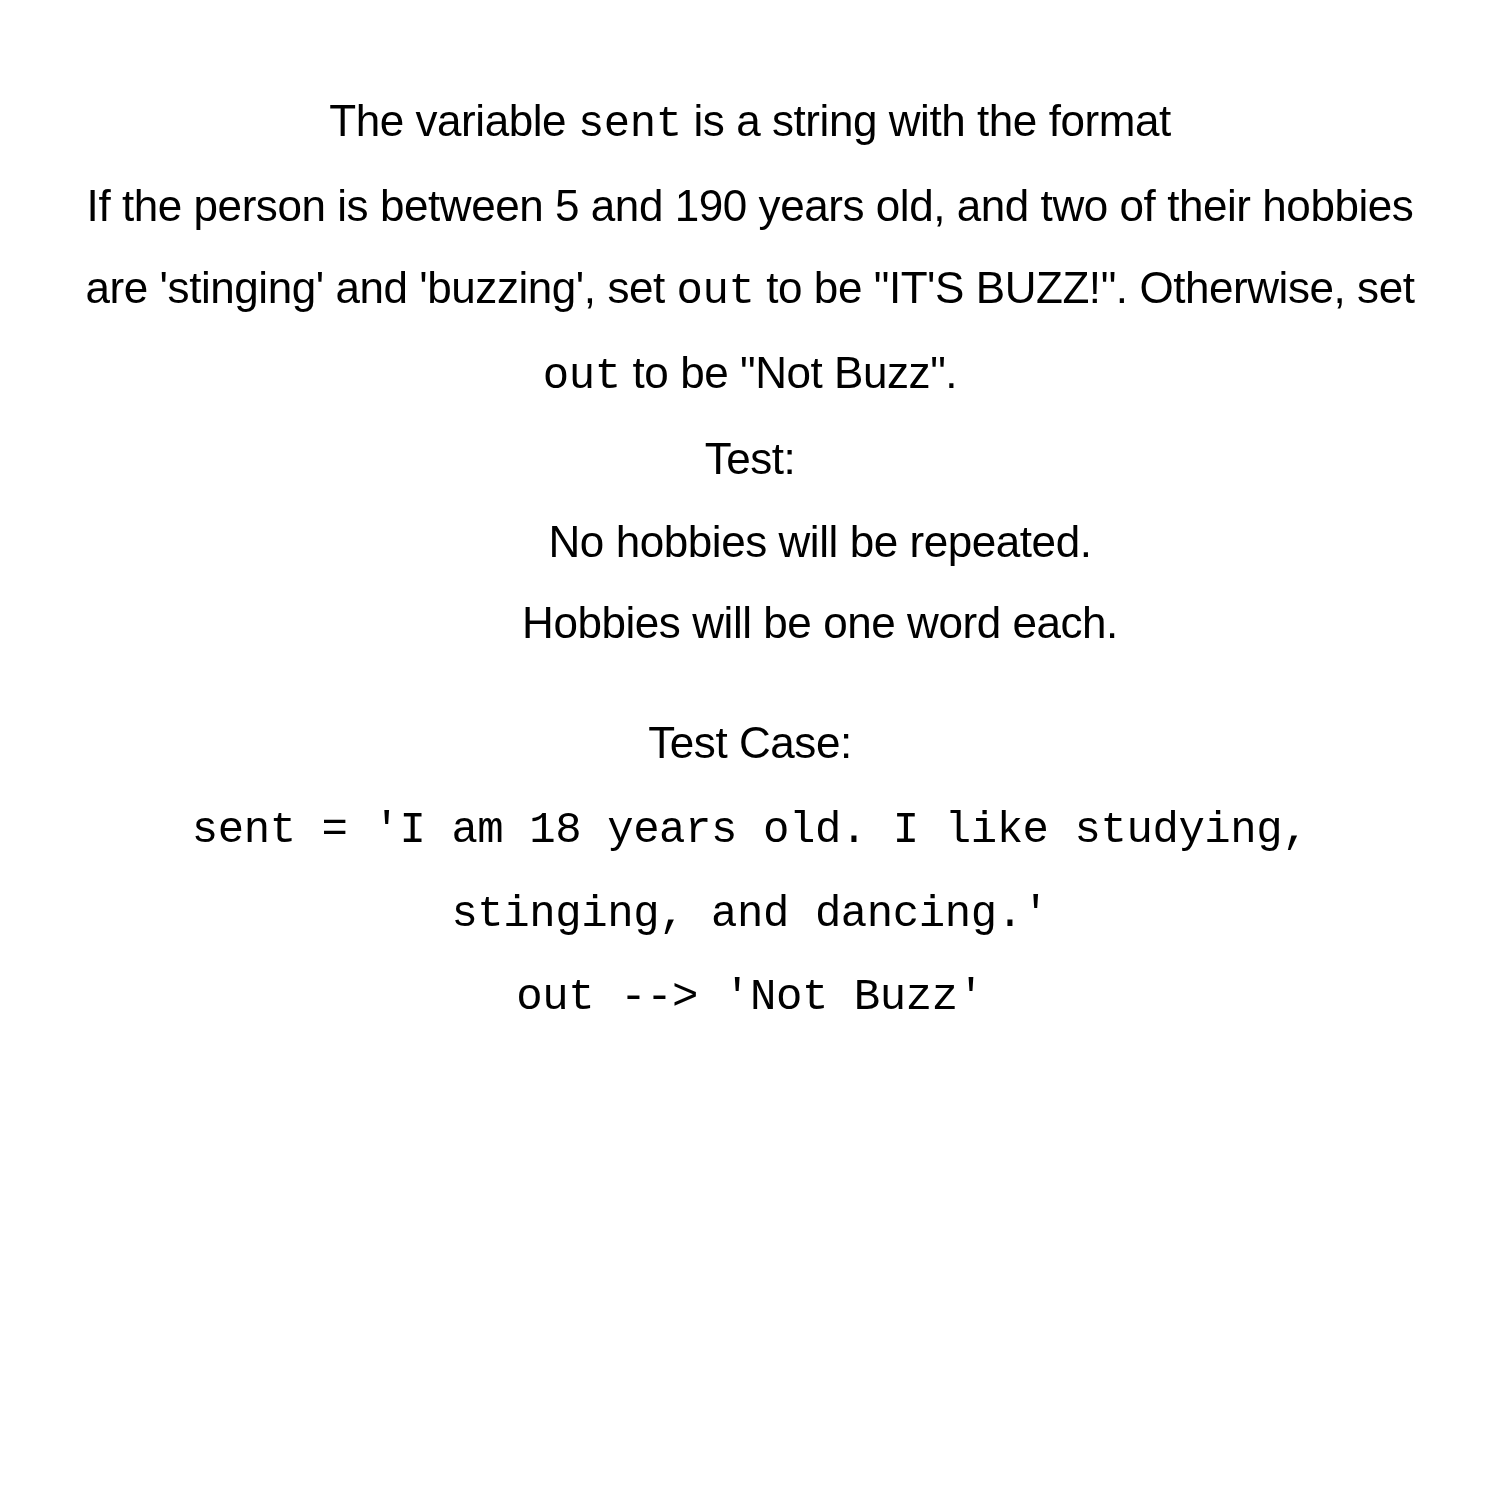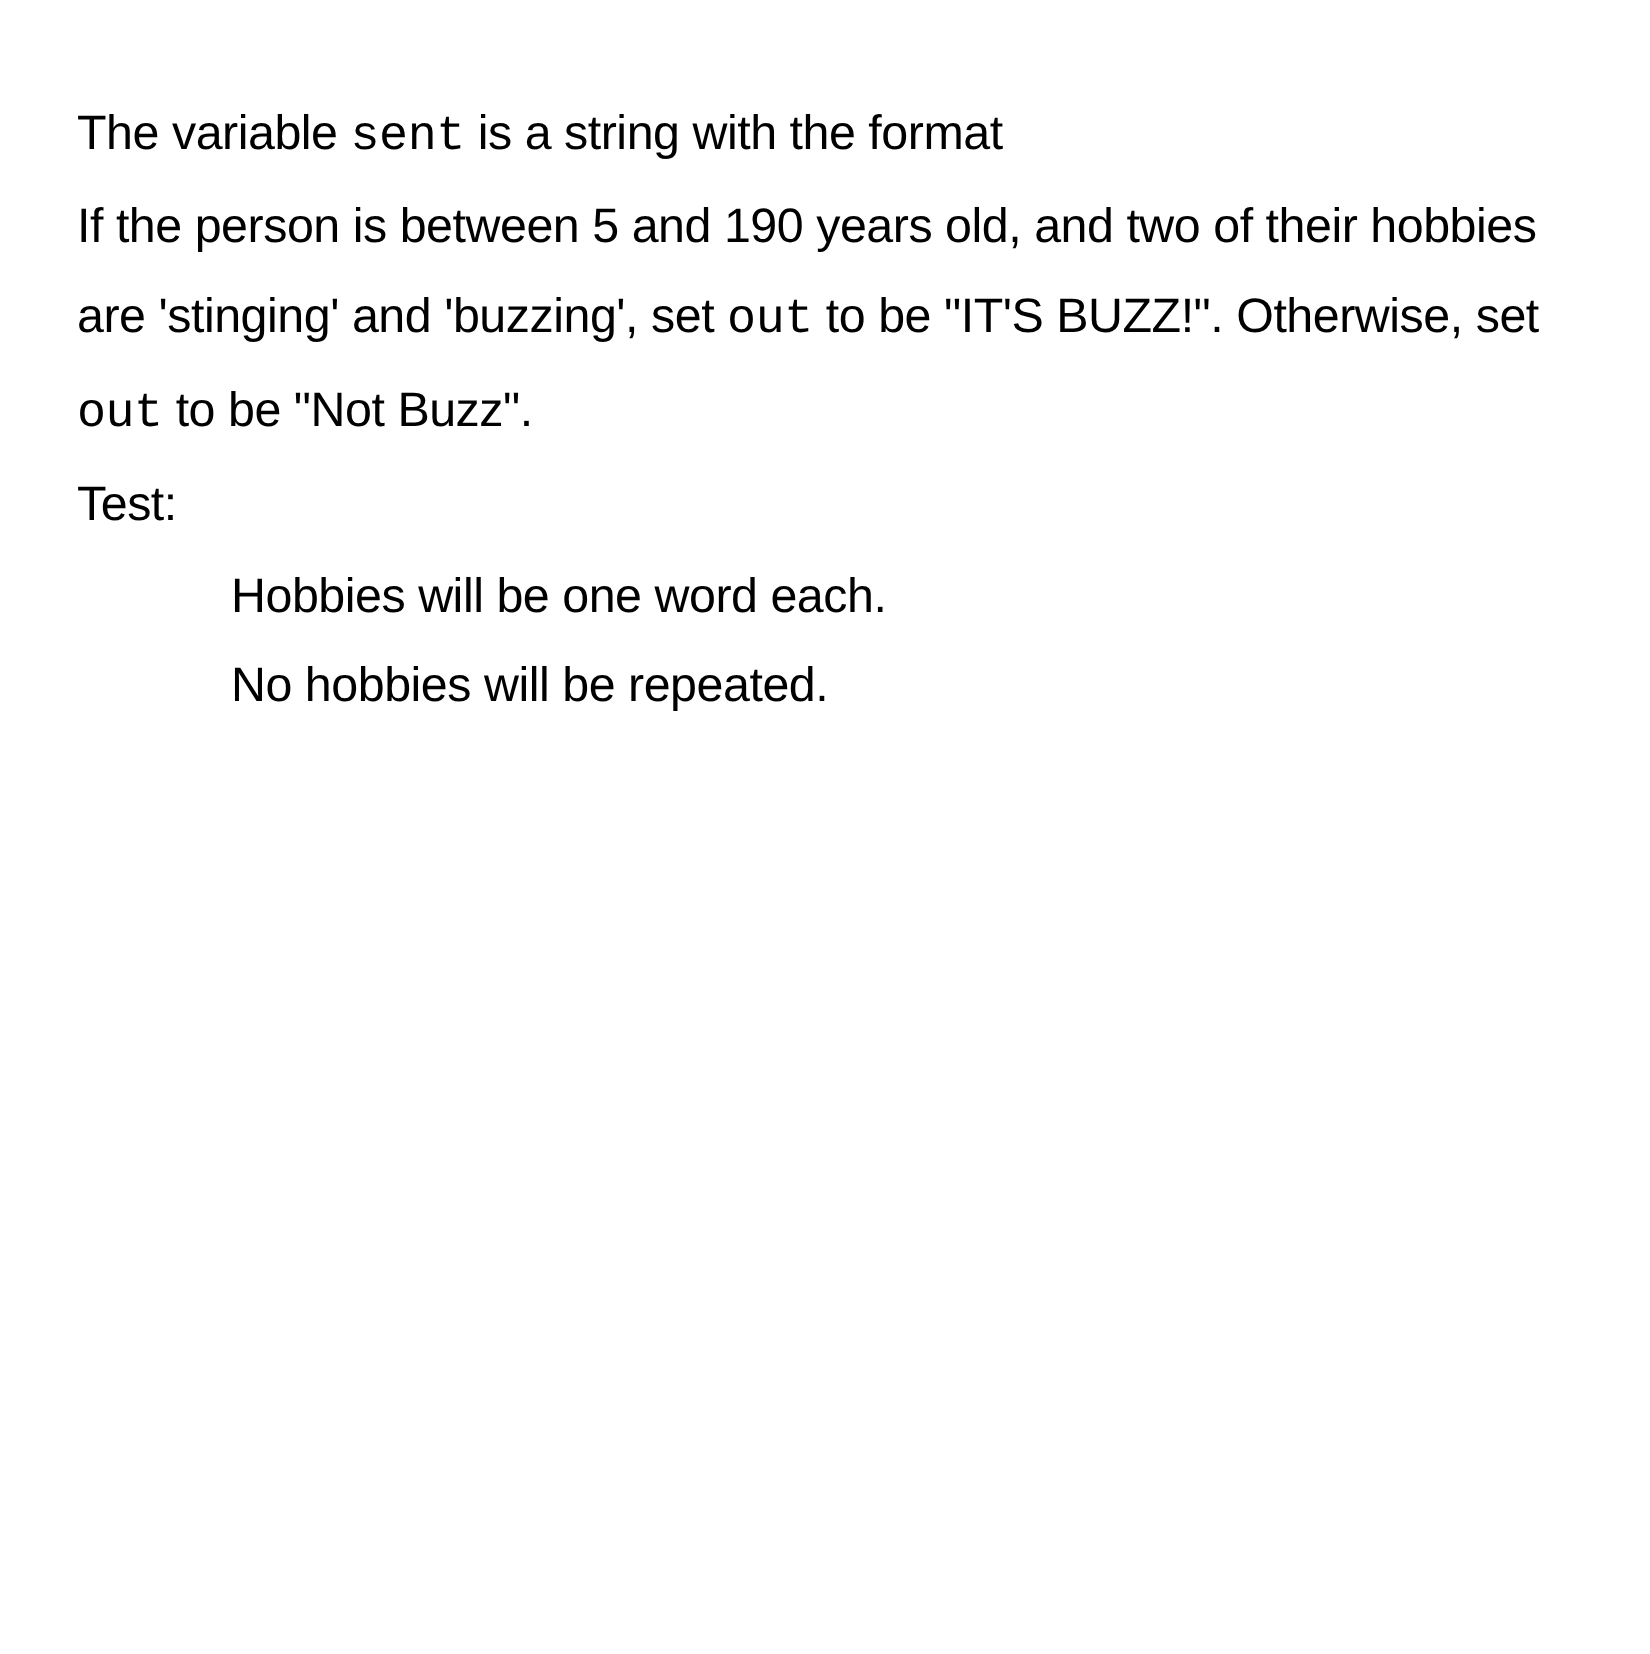--- a/index.html
+++ b/index.html
@@ -14,20 +14,21 @@
       height: 1504px;
       padding: 80px 70px;
       font-size: 44px;
       line-height: 1.85;
       color: #000000;
       font-weight: 400;
       letter-spacing: -0.01em;
     }
     .content {
       max-width: 1360px;
+      text-align: center;
     }
     .mono {
       font-family: "Courier New", Courier, monospace;
       font-size: 44px;
     }
     .notes-list {
       padding-left: 140px;
       padding-top: 2px;
       padding-bottom: 2px;
     }
@@ -54,19 +55,26 @@
   </div>
 
 
   <div>
     <span>If the person is between 5 and 190 years old, and two of their hobbies are 'stinging' and 'buzzing', set </span><span class="mono">out</span><span> to be "IT'S BUZZ!". Otherwise, set </span><span class="mono">out</span><span> to be "Not Buzz".</span>
   </div>
 
   <div>
     <div>Test:</div>
     <ul class="notes-list">
+      <li>No hobbies will be repeated.</li>
       <li>Hobbies will be one word each.</li>
-      <li>No hobbies will be repeated.</li>
     </ul>
   </div>
 
+  <div class="test-case-section">
+    <div>Test Case:</div>
+    <div class="test-code">
+      <div>sent = 'I am 18 years old. I like studying, stinging, and dancing.'</div>
+      <div>out --&gt; 'Not Buzz'</div>
+    </div>
+  </div>
 
 </div>
 
 </body></html>

